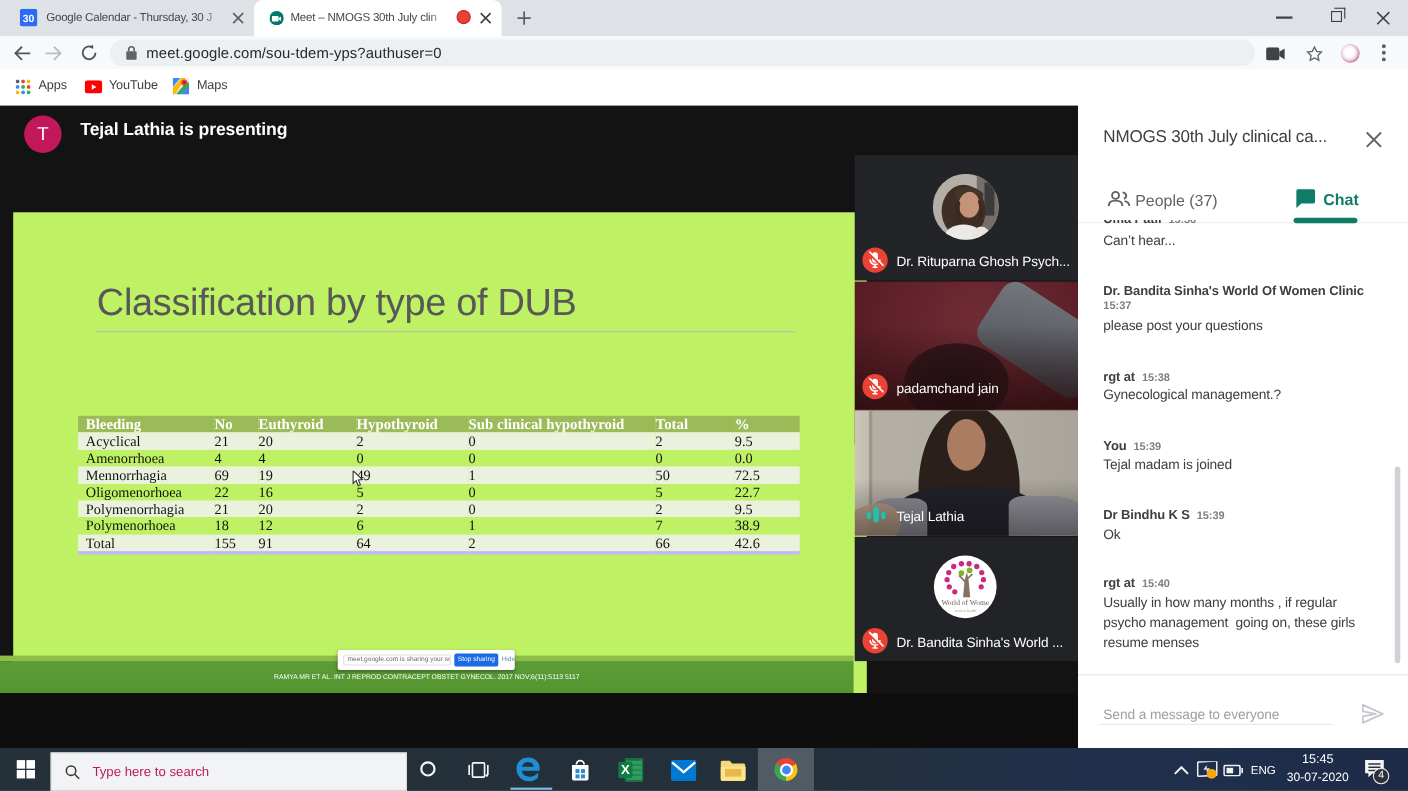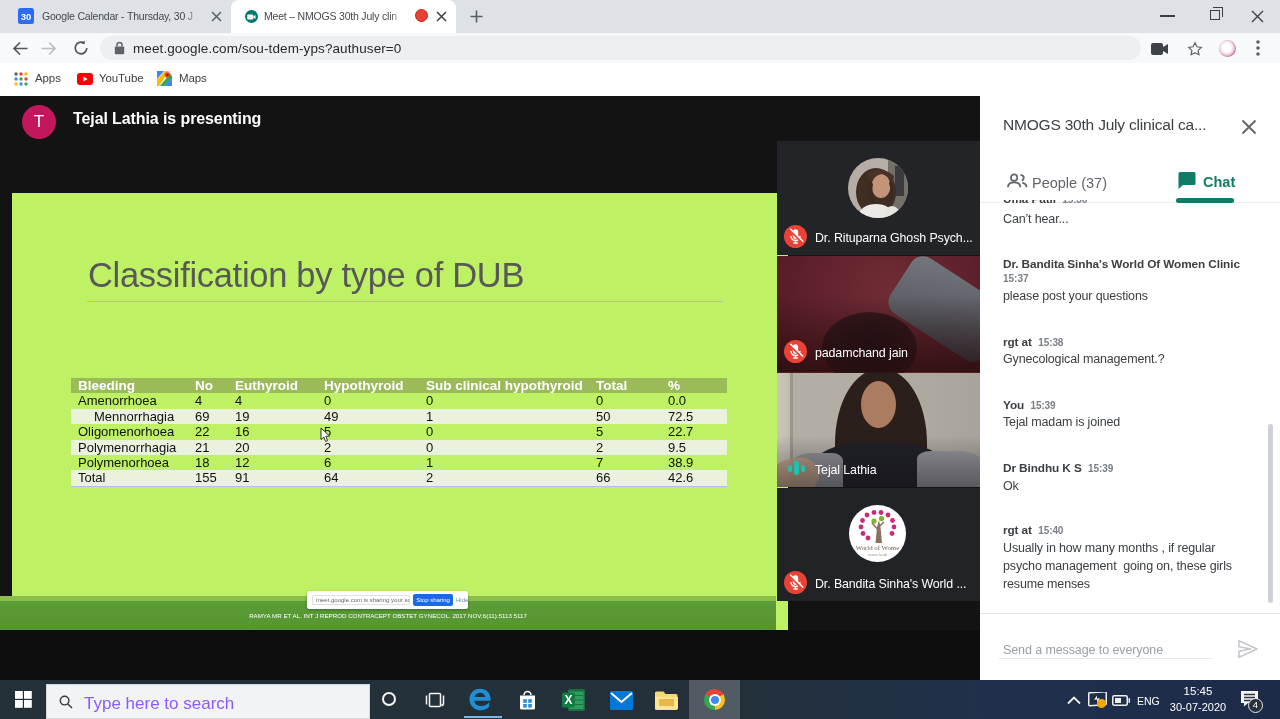--- a/index.html
+++ b/index.html
@@ -12,21 +12,21 @@
 .tabtxt{font-size:10.5px;letter-spacing:-0.2px;color:#45494d;white-space:nowrap;overflow:hidden}
 #toolbar{position:absolute;left:0;top:33px;width:1280px;height:30px;background:#f8f9fa}
 #omni{position:absolute;left:100px;top:36px;width:1041px;height:24px;border-radius:12px;background:#edf0f2}
 #bookbar{position:absolute;left:0;top:63px;width:1280px;height:33px;background:#fff}
 .bktxt{font-size:11.5px;color:#3c4043;letter-spacing:-0.1px}
 
 #meet{position:absolute;left:0;top:96px;width:980px;height:584px;background:#131314}
 #slide{position:absolute;left:12px;top:97px;width:776px;height:499px;background:#bef264}
 #presbar{position:absolute;left:0;top:0;width:980px;height:97px}
 
-#dubtbl{position:absolute;left:59px;top:185px;width:656px;border-collapse:collapse;border-bottom:1px solid #c4b5fd;font-family:Liberation Sans, sans-serif;font-size:13px;color:#111}
+#dubtbl{position:absolute;left:59px;top:185px;width:656px;border-collapse:collapse;border-bottom:3px solid #c4b5fd;font-family:Liberation Serif, serif;font-size:13px;color:#111}
 #dubtbl td{padding:0 0 0 0;height:15.4px;line-height:15.4px;vertical-align:middle}
 #dubtbl tr.hd td{background:#9bbb59;color:#fff;font-weight:bold;font-size:13.5px}
 #dubtbl tr.g td{background:#eaf1dd}
 
 .tile{position:absolute;left:777px;width:203px;overflow:hidden}
 .nm{position:absolute;left:38px;color:#fff;font-size:12.4px;letter-spacing:-0.1px;white-space:nowrap}
 .micred{position:absolute;left:7px;width:23px;height:23px;border-radius:50%;background:#ea4335}
 
 #chat{position:absolute;left:980px;top:96px;width:324px;height:584px;background:#fff}
 .cname{font-size:11.8px;letter-spacing:-0.1px;font-weight:bold;color:#3c4043;white-space:nowrap}
@@ -144,31 +144,40 @@
   <tbody>
           <tr class="hd">
             <td style="width:124px;padding-left:7px">Bleeding</td>
             <td style="width:40px">No</td>
             <td style="width:89px">Euthyroid</td>
             <td style="width:102px">Hypothyroid</td>
             <td style="width:170px">Sub clinical hypothyroid</td>
             <td style="width:72px">Total</td>
             <td>%</td>
           </tr>
+  <tr class="g">
+            <td style="padding-left:7px">Acyclical</td>
+            <td>21</td>
+            <td>20</td>
+            <td>2</td>
+            <td>0</td>
+            <td>2</td>
+            <td>9.5</td>
+          </tr>
   <tr>
             <td style="padding-left:7px">Amenorrhoea</td>
             <td>4</td>
             <td>4</td>
             <td>0</td>
             <td>0</td>
             <td>0</td>
             <td>0.0</td>
           </tr>
   <tr class="g">
-            <td style="padding-left:23px">Mennorrhagia</td>
+            <td style="padding-left:7px">Mennorrhagia</td>
             <td>69</td>
             <td>19</td>
             <td>49</td>
             <td>1</td>
             <td>50</td>
             <td>72.5</td>
           </tr>
   <tr>
             <td style="padding-left:7px">Oligomenorhoea</td>
             <td>22</td>
@@ -371,21 +380,21 @@
         <rect x="9" y="0" width="7.8" height="7.8"></rect>
         <rect x="0" y="9" width="7.8" height="7.8"></rect>
         <rect x="9" y="9" width="7.8" height="7.8"></rect>
       </g>
     </svg>
   <div class="abs" style="left:46px;top:4px;width:324px;height:35px;background:#f2f3f4;border:1px solid #d8d8d8">
     <svg width="14" height="14" style="position:absolute;left:12px;top:10px" viewBox="0 0 14 14">
         <circle cx="5.6" cy="5.6" r="4.3" fill="none" stroke="#3b3b3b" stroke-width="1.4"></circle>
         <line x1="8.9" y1="8.9" x2="13" y2="13" stroke="#3b3b3b" stroke-width="1.4"></line>
       </svg>
-    <div class="abs" style="left:37px;top:9px;font-size:17px;color:#8b5cf6">Type here to search</div>
+    <div class="abs" style="left:37px;top:9px;font-size:12px;color:#be185d">Type here to search</div>
   </div>
   <div class="abs" style="left:382px;top:12px;width:14px;height:14px;border:2px solid #f5f5f5;border-radius:50%"></div>
   <svg width="20" height="18" style="position:absolute;left:425px;top:11px" fill="none" stroke="#f5f5f5" stroke-width="1.5">
       <rect x="4.5" y="2.5" width="11" height="13" rx="1"></rect>
       <path d="M1.5 4.5 v9 M18.5 4.5 v9"></path>
       <circle cx="17.5" cy="14" r="1.2" fill="#f5f5f5" stroke="none"></circle>
     </svg>
   <svg width="26" height="26" style="position:absolute;left:467px;top:7px" viewBox="0 0 24 24">
       <path d="M12 1.5 C6 1.5 2.3 6 2.3 11 C2.3 17.5 7.5 21.5 12.5 21.5 C16 21.5 18.8 20.2 20.5 18.2 L20.5 13.8 C19 16.2 16.3 17.6 13.3 17.6 C9.6 17.6 7.2 15.6 6.8 12.6 L21.7 12.6 C21.8 12 21.8 11.4 21.8 10.8 C21.8 5.3 17.6 1.5 12 1.5 Z M6.9 9.3 C7.4 6.9 9.4 5.3 12 5.3 C14.6 5.3 16.5 6.9 16.9 9.3 Z" fill="#1e8fd5"></path>
     </svg>

